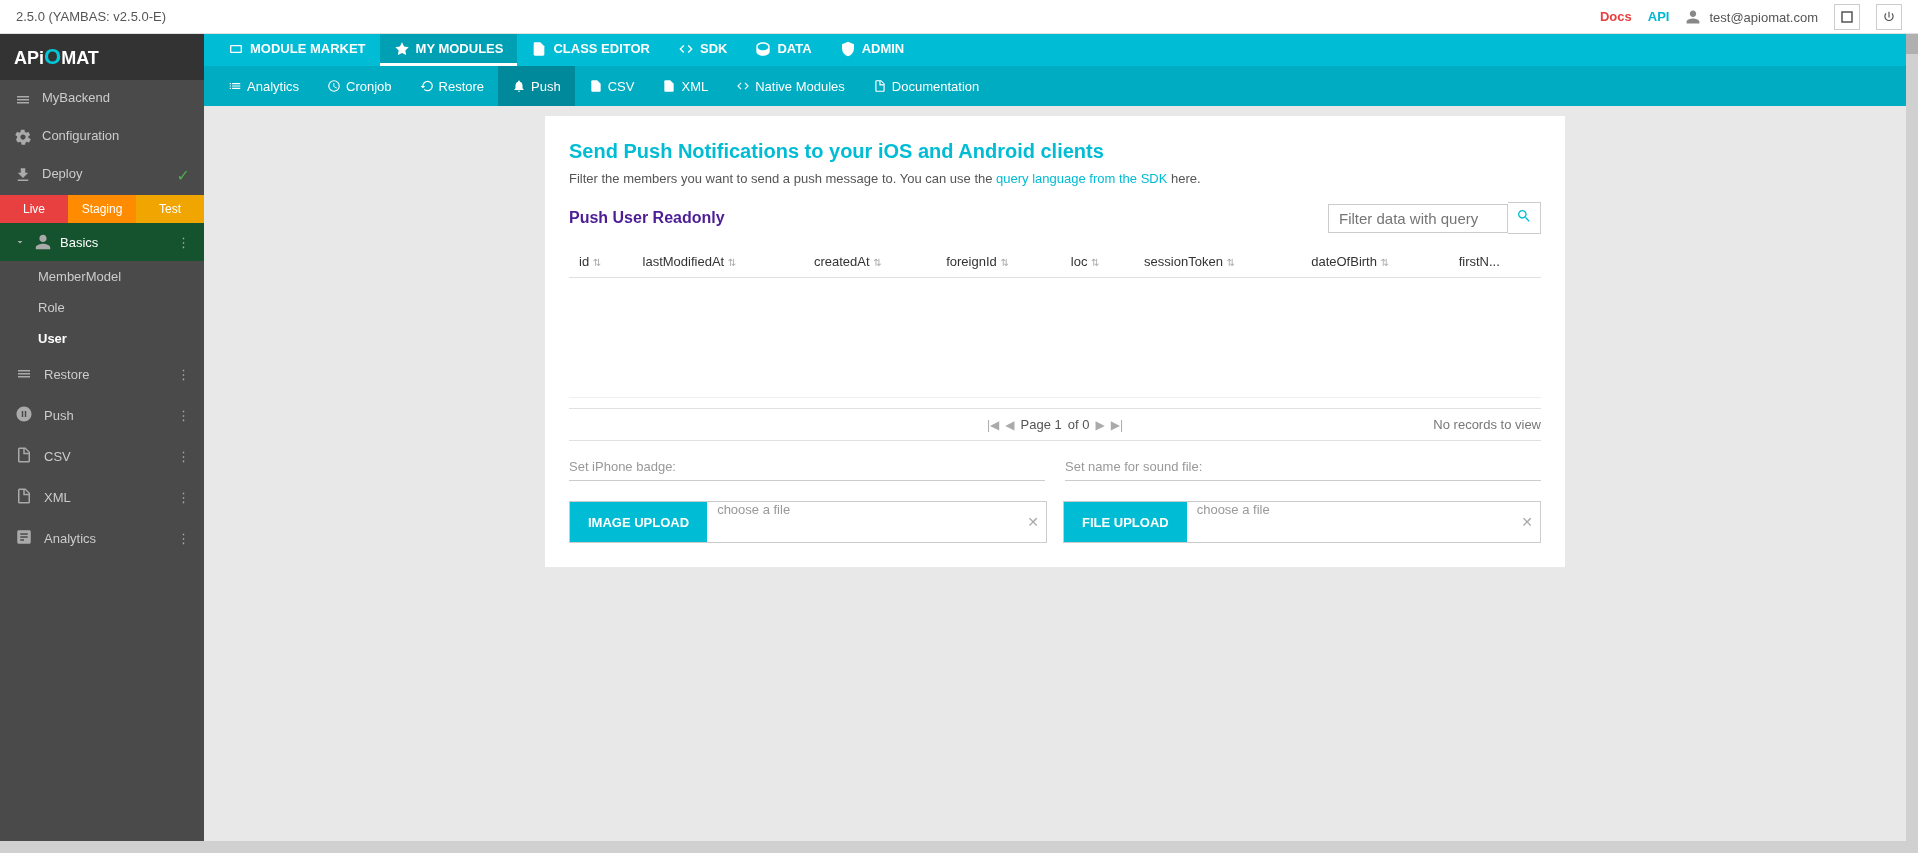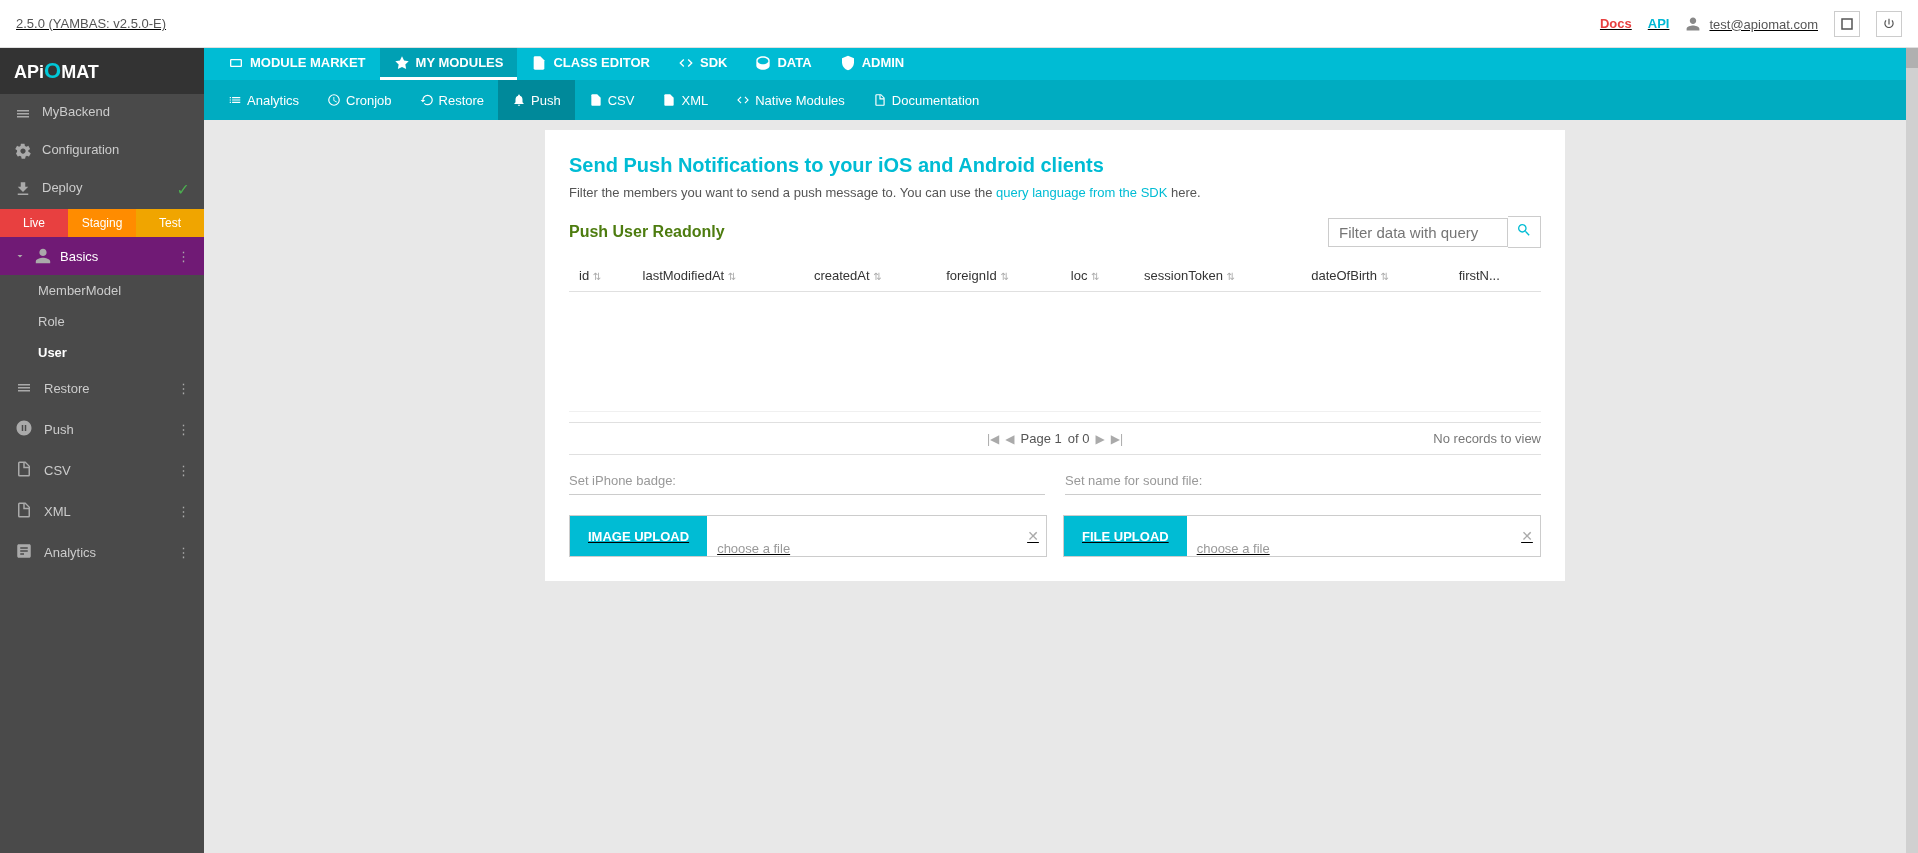--- a/index.html
+++ b/index.html
@@ -3,24 +3,23 @@
   <meta charset="utf-8">
   <style>
     * { box-sizing: border-box; margin: 0; padding: 0; }
     body { font-family: Arial, sans-serif; font-size: 13px; background: #d0d0d0; overflow: hidden; }
 
     
     .top-header {
       display: flex;
       align-items: center;
       background: #fff;
-      height: 48px;
+      height: 34px;
       padding: 14px 16px;
       border-bottom: 1px solid #e0e0e0;
-      text-decoration: underline;
     }
     .top-header .version {
       color: #555;
       font-size: 13px;
       flex: 1;
     }
     .top-header .top-links {
       display: flex;
       align-items: center;
       gap: 16px;
@@ -87,21 +86,21 @@
     }
     .env-btn.active-live { background: #e84040; color: #fff; }
     .env-btn.active-staging { background: #ff8c00; color: #fff; }
     .env-btn.active-test { background: #f0a500; color: #fff; }
 
     .sidebar-nav-header {
       display: flex;
       align-items: center;
       padding: 10px 14px;
       color: #fff;
-      background: #701a75;
+      background: #14532d;
       cursor: pointer;
       gap: 8px;
     }
     .sidebar-nav-header .more-btn {
       margin-left: auto;
       color: #aaa;
       cursor: pointer;
     }
 
     .sidebar-sub-item {
@@ -200,21 +199,21 @@
     }
     .push-desc a { color: #00bcd4; text-decoration: none; }
 
     .section-header {
       display: flex;
       align-items: center;
       justify-content: space-between;
       margin-bottom: 12px;
     }
     .section-title {
-      color: #4d7c0f;
+      color: #4c1d95;
       font-size: 16px;
       font-weight: bold;
     }
     .filter-box {
       display: flex;
       align-items: center;
       gap: 0;
     }
     .filter-input {
       border: 1px solid #ccc;
@@ -305,24 +304,23 @@
     .form-group input::placeholder { color: #999; }
 
     
     .upload-row {
       display: flex;
       gap: 16px;
     }
     .upload-group {
       flex: 1;
       display: flex;
-      align-items: flex-end;
+      align-items: flex-start;
       border: 1px solid #ccc;
       height: 42px;
-      text-decoration: underline;
     }
     .upload-btn {
       background: #00bcd4;
       color: #fff;
       font-weight: bold;
       font-size: 13px;
       padding: 0 18px;
       height: 100%;
       border: none;
       cursor: pointer;

